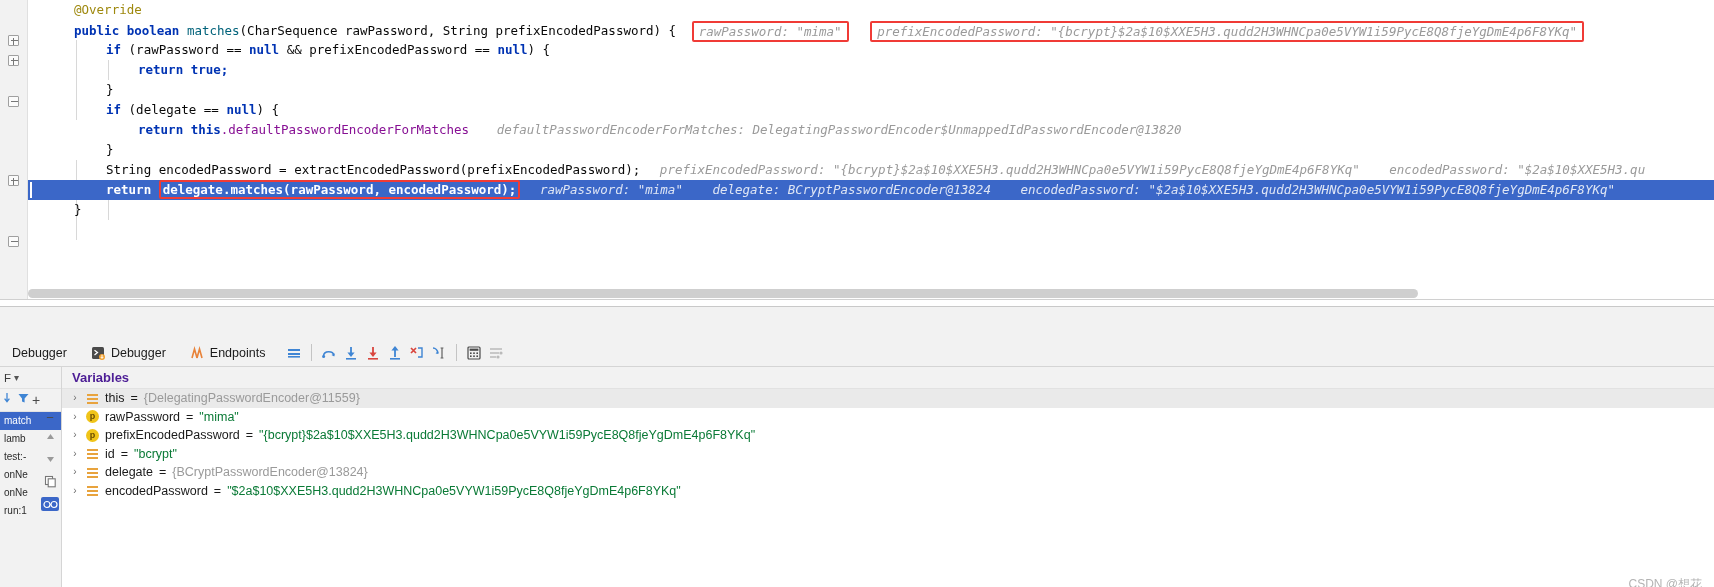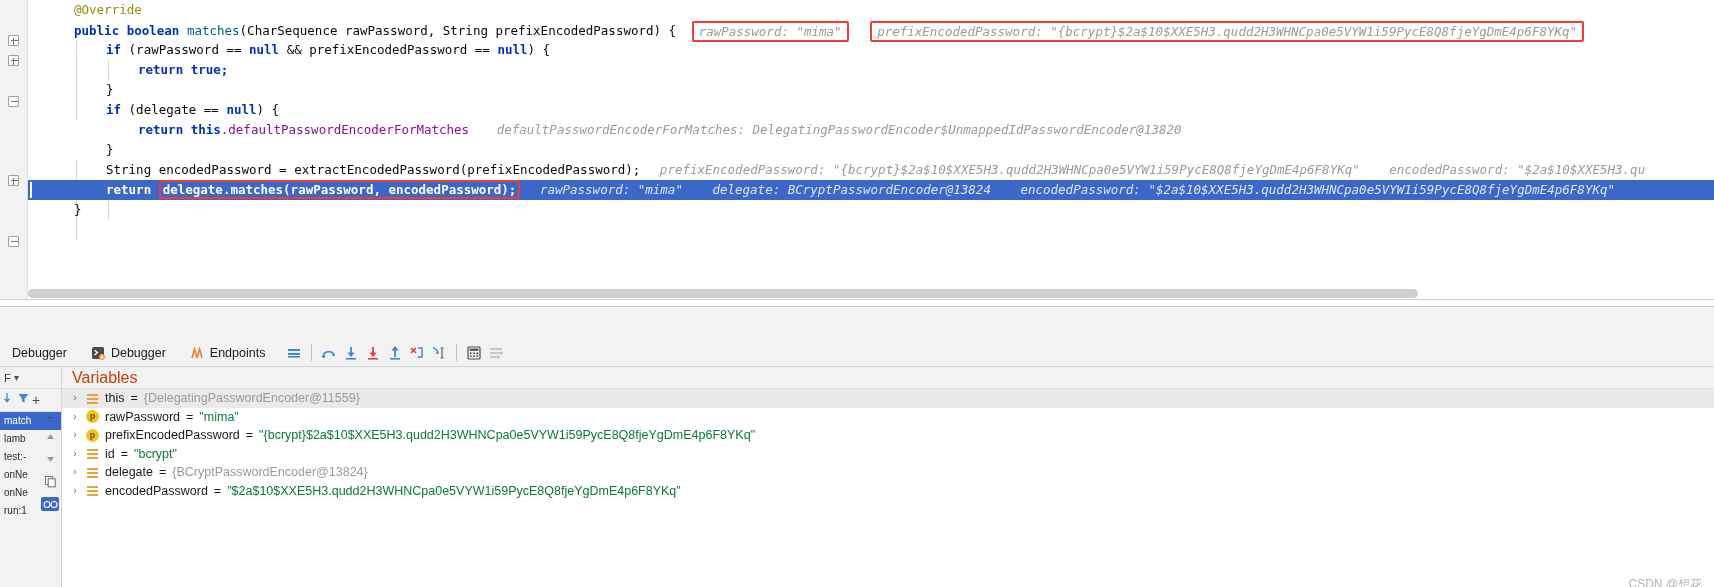--- a/index.html
+++ b/index.html
@@ -108,22 +108,22 @@
   .frames-toolbar {
     height:22px; display:flex; align-items:center; gap:2px; padding-left:2px;
   }
   .frame-item {
     height:18px; line-height:18px; font-size:10px; color:#2b2b2b;
     padding-left:4px; overflow:hidden; white-space:nowrap;
   }
   .frame-item.sel { background:#3b67c8; color:#fff; }
   .var-head {
     position:absolute; left:62px; top:0; right:0; height:22px;
-    font-size:16px; color:#c2410c; display:flex; align-items:center;
-    padding-left:10px; border-bottom:1px solid #e2e2e2; background:#f2f2f2;
+    font-size:13px; color:#4c1d95; display:flex; align-items:center;
+    padding-left:10px; border-bottom:1px solid #e2e2e2; background:#f2f2f2;font-weight:bold;
   }
   .var-list {
     position:absolute; left:62px; top:22px; right:0; bottom:0; background:#ffffff;
     font-size:12.5px; font-family:"Liberation Sans", sans-serif;
   }
   .var-row {
     height:18.5px; line-height:18.5px; display:flex; align-items:center;
     gap:6px; padding-left:8px; white-space:nowrap;
   }
   .var-row.sel { background:#eaeaea; }

